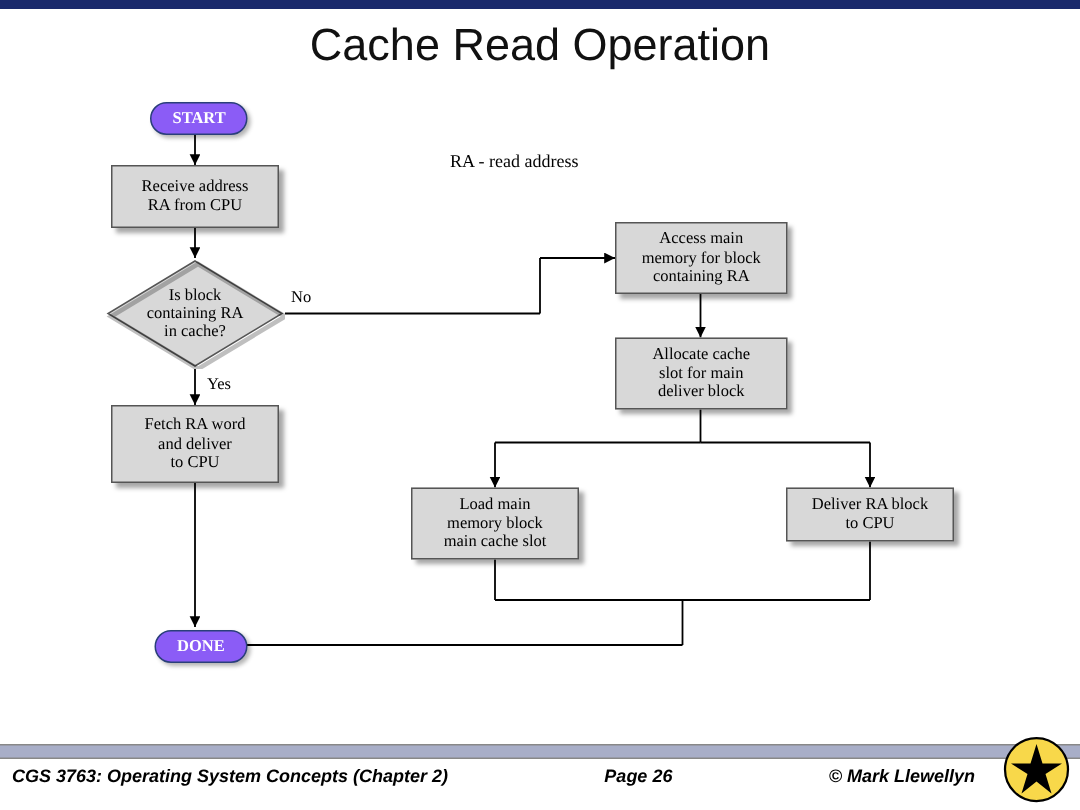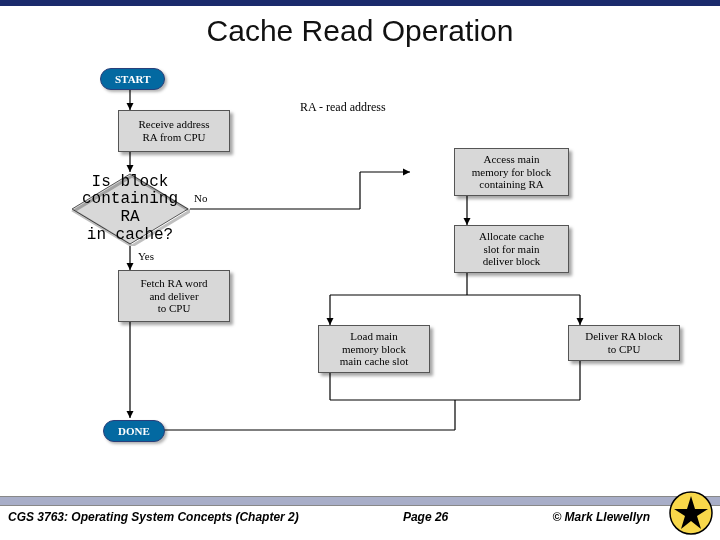--- a/index.html
+++ b/index.html
@@ -36,53 +36,52 @@
   }
   .node {
     position: absolute;
     font-size: 11px;
     font-family: "Times New Roman", serif;
     text-align: center;
     color: #000;
     box-sizing: border-box;
   }
   .pill {
-    background: #0369a1;
+    background: #8b5cf6;
     color: #fff;
     border: 1px solid #2a3f7a;
     border-radius: 14px;
     padding: 4px 14px;
     font-weight: bold;
     box-shadow: 2px 2px 3px rgba(0,0,0,0.3);
   }
   .box {
     background: #d8d8d8;
     border: 1px solid #555;
     padding: 6px 8px;
     box-shadow: 3px 3px 3px rgba(0,0,0,0.35);
     line-height: 1.15;
     display: flex;
     align-items: center;
     justify-content: center;
-    margin-left: 44px;
   }
   .diamond-wrap {
     position: absolute;
     width: 120px;
     height: 74px;
   }
   .diamond-svg { position: absolute; top:0; left:0; }
   .diamond-text {
     position: absolute;
     top: 0; left: 0; right: 0; bottom: 0;
     display: flex;
     align-items: center;
     justify-content: center;
-    font-size: 16px;
-    font-family: Liberation Mono, monospace;
+    font-size: 11px;
+    font-family: Liberation Serif, serif;
     text-align: center;
     line-height: 1.1;
     padding: 0 14px;
   }
   .label {
     position: absolute;
     font-size: 11px;
     font-family: "Times New Roman", serif;
   }
   .note {

